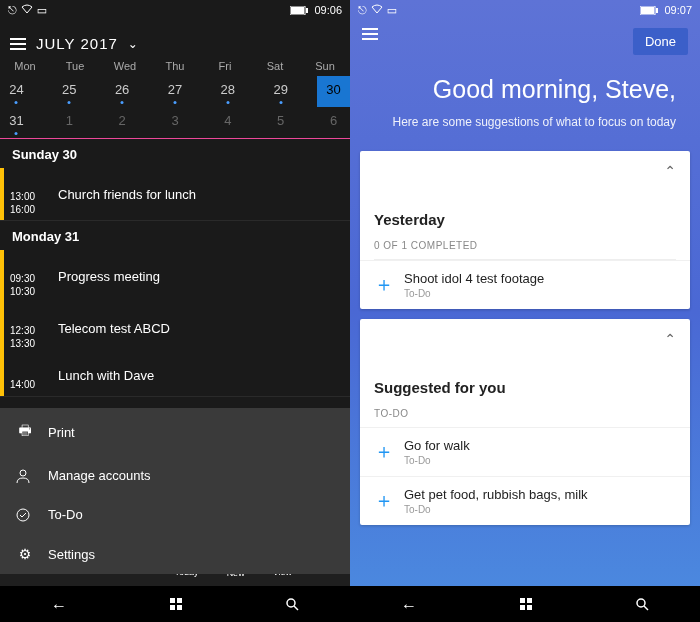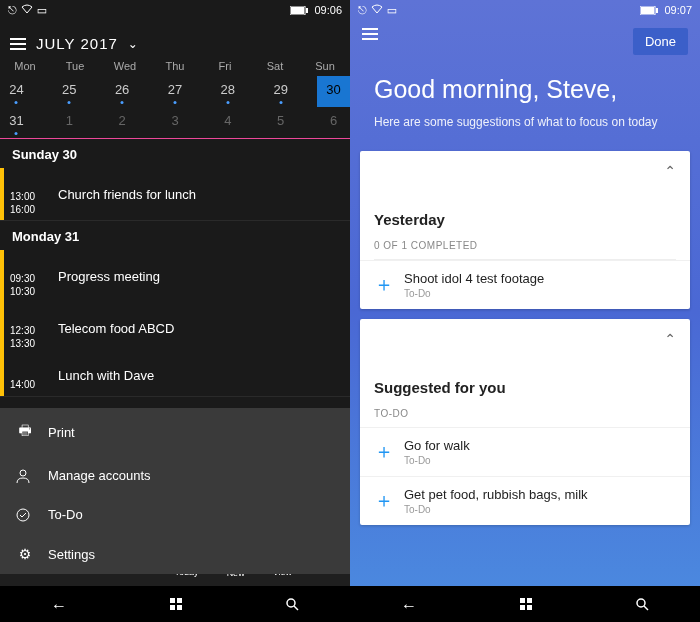--- a/index.html
+++ b/index.html
@@ -49,21 +49,21 @@
   .app-bar-item { display: flex; flex-direction: column; align-items: center; font-size: 9px; gap: 2px; }
   .app-bar-icon { font-size: 15px; }
   .app-bar-more { font-size: 16px; letter-spacing: 2px; }
 
   
   .nav-bar { height: 36px; background: #000; display: flex; justify-content: space-around; align-items: center; color: #fff; font-size: 16px; }
 
   
   .todo-header { display: flex; justify-content: space-between; padding: 8px 12px; }
   .done-btn { background: #3b5fc9; padding: 6px 12px; border-radius: 2px; font-size: 13px; }
-  .greeting { text-align: left; padding: 12px 24px 20px; }
+  .greeting { text-align: right; padding: 12px 24px 20px; }
   .greeting h1 { font-size: 25px; font-weight: 300; margin-bottom: 10px; }
   .greeting p { font-size: 12px; opacity: 0.9; line-height: 1.4; }
 
   .cards { padding: 0 10px; display: flex; flex-direction: column; gap: 10px; }
   .card { background: #fff; color: #222; border-radius: 2px; box-shadow: 0 1px 3px rgba(0,0,0,.2); }
   .card-head { display: flex; justify-content: space-between; align-items: flex-start; padding: 12px 14px 8px; }
   .card-title { font-size: 15px; font-weight: 600; margin-top: 48px; }
   .card-sub { font-size: 10px; color: #888; letter-spacing: 0.5px; margin-top: 12px; }
   .card-chevron { font-size: 14px; color: #666; }
   .card-divider { height: 1px; background: #eee; margin: 0 14px; }
@@ -160,21 +160,21 @@
             <div>10:30</div>
           </div>
         <div class="event-title">Progress meeting</div>
       </div>
       <div class="event-row">
         <div class="event-bar yellow"></div>
         <div class="event-times">
             <div>12:30</div>
             <div>13:30</div>
           </div>
-        <div class="event-title">Telecom food ABCD</div>
+        <div class="event-title">Telecom test ABCD</div>
       </div>
       <div class="event-row">
         <div class="event-bar yellow"></div>
         <div class="event-times">
             <div>14:00</div>
             <div></div>
           </div>
         <div class="event-title">Lunch with Dave</div>
       </div>
     </div>

